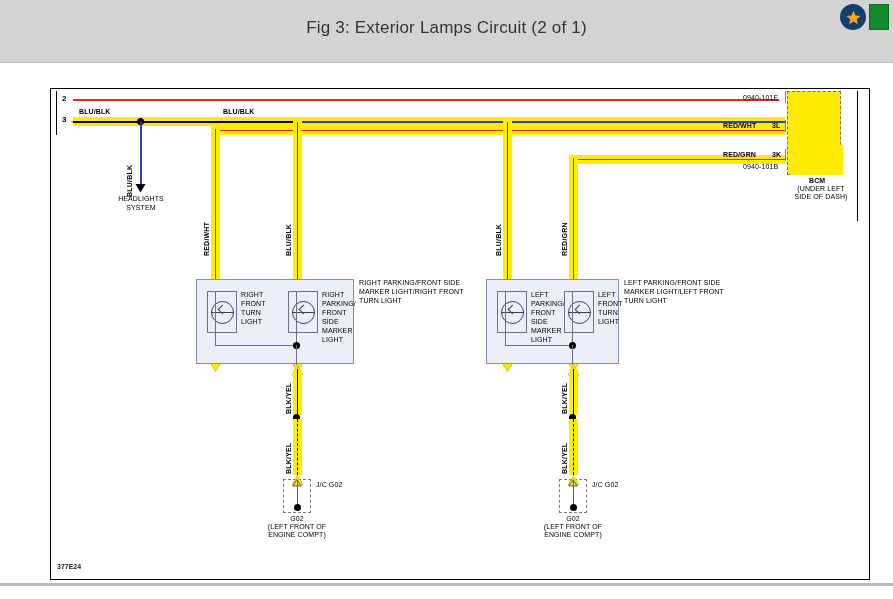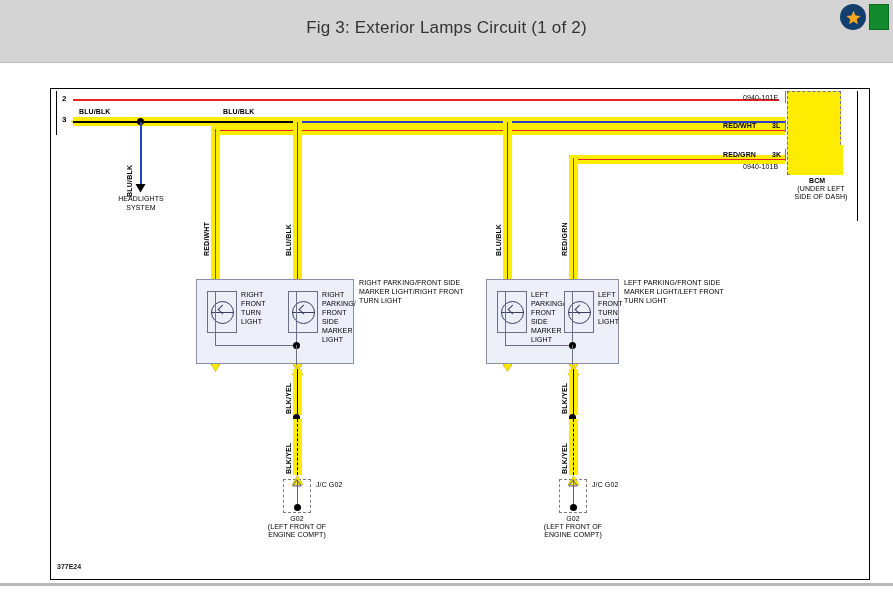--- a/index.html
+++ b/index.html
@@ -141,21 +141,21 @@
   }
 
   .arrow { position: absolute; }
 </style>
 </head>
 <body>
 
 <div id="root">
 
   <div class="header">
-    <div class="header-title">Fig 3: Exterior Lamps Circuit (1 of 2)</div>
+    <div class="header-title">Fig 3: Exterior Lamps Circuit (2 of 1)</div>
     <div class="header-icons">
       <div class="star-badge">
         <svg width="17" height="17" viewBox="0 0 24 24" aria-hidden="true">
           <polygon points="12,2.5 14.9,9.1 22,9.8 16.6,14.5 18.2,21.5 12,17.8 5.8,21.5 7.4,14.5 2,9.8 9.1,9.1" fill="#f5a623"></polygon>
         </svg>
       </div>
       <div class="green-chip"></div>
     </div>
   </div>
   <div class="header-rule"></div>

